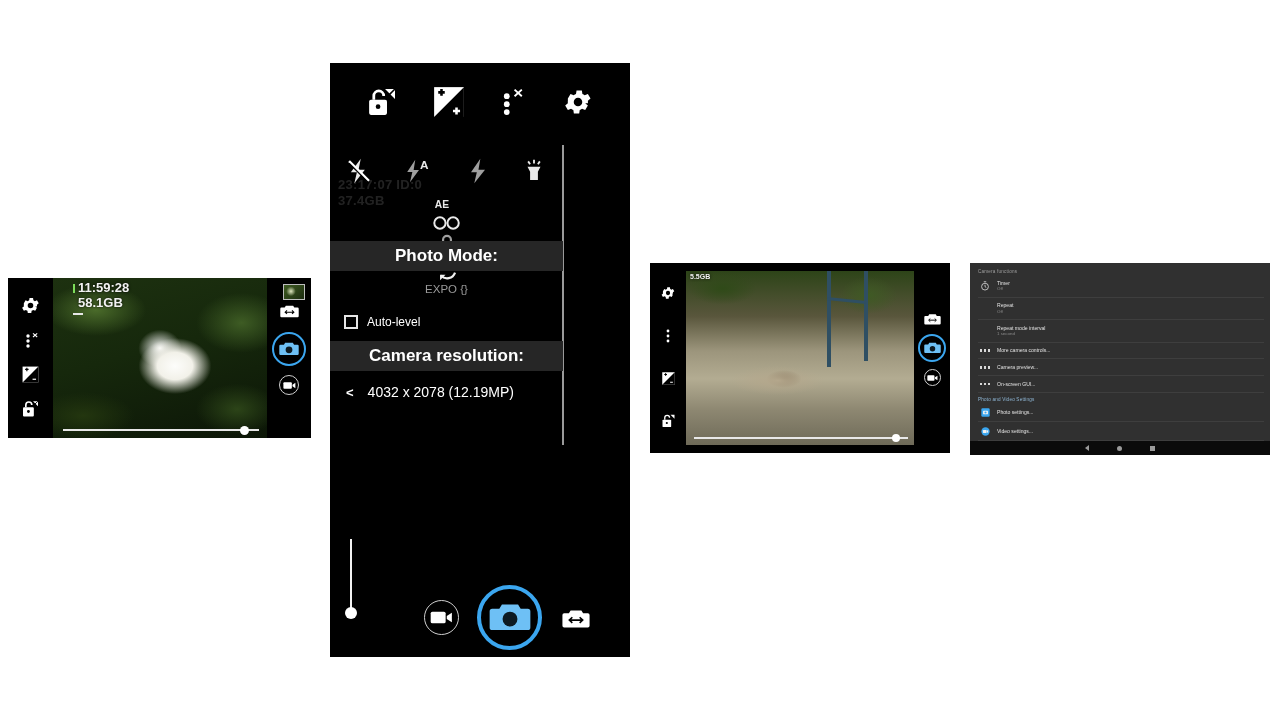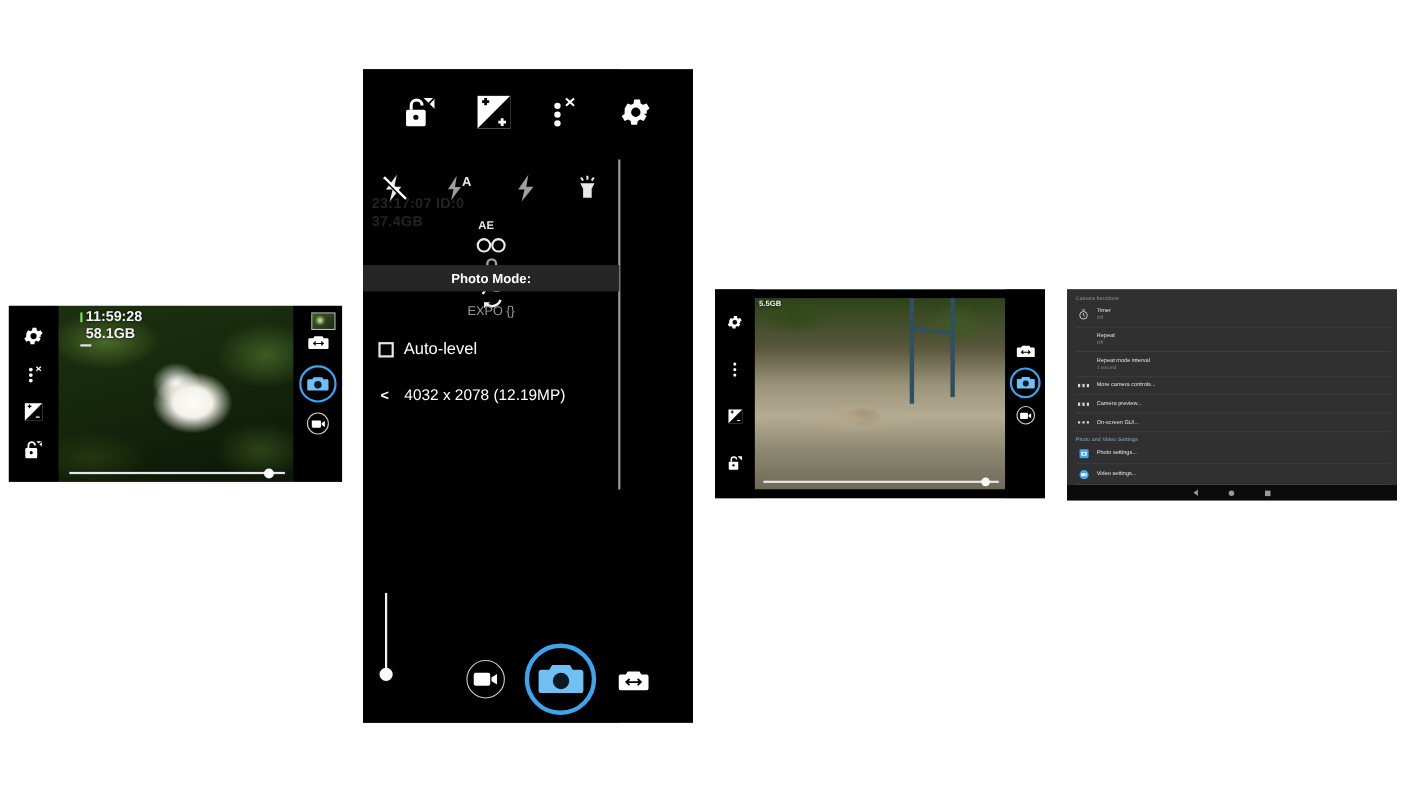--- a/index.html
+++ b/index.html
@@ -93,30 +93,30 @@
             display: flex; align-items: center; justify-content: space-around;
             padding: 0 18px; }
   .flashrow { position: absolute; left: 0; top: 86px; width: 233px; height: 44px;
               display: flex; align-items: center; justify-content: space-around; }
   .lockrow { position: absolute; left: 0; top: 132px; width: 233px; height: 44px;
              display: flex; align-items: center; justify-content: space-around; flex-direction: column; }
 
   .ghost-osd { position: absolute; left: 8px; top: 114px; color: rgba(200,200,200,.17);
                font-size: 13px; font-weight: bold; line-height: 1.25; letter-spacing: .3px; }
 
-  .sec-head { background: #262626; color: #ffffff; font-size: 12px; font-weight: bold;
+  .sec-head { background: #262626; color: #ffffff; font-size: 17px; font-weight: bold;
               text-align: center; padding: 5px 0; }
   .mode-row { display: flex; justify-content: space-around; align-items: center;
               padding: 12px 14px 10px; }
   .mode-item { font-size: 12px; color: #8d8d8d; letter-spacing: .6px; }
   .mode-item.active { color: #ffffff; font-weight: bold; }
   .expo-row { text-align: center; font-size: 11.5px; color: #9a9a9a; padding: 12px 0 16px; }
   .chk-row { display: flex; align-items: center; gap: 9px; padding: 4px 14px 12px; }
   .chk-box { width: 14px; height: 14px; border: 2px solid #e6e6e6; background: transparent; }
-  .chk-label { font-size: 15px; color: #ffffff; }
+  .chk-label { font-size: 12px; color: #ffffff; }
   .res-row { display: flex; align-items: center; gap: 14px; padding: 13px 16px; }
   .res-arrow { font-size: 13px; color: #ffffff; font-weight: bold; }
   .res-val { font-size: 14px; color: #ffffff; }
 
   .p2-bottom { position: absolute; left: 0; bottom: 0; width: 300px; height: 78px; }
   .p2-zoomline { position: absolute; left: 20px; top: -40px; width: 2px; height: 72px;
                  background: #f2f2f2; }
   .p2-zoomknob { position: absolute; left: 15px; top: 28px; width: 12px; height: 12px;
                  background: #fff; border-radius: 50%; }
 
@@ -337,20 +337,21 @@
       </span>
     </div>
 
     <div style="position:absolute; left:0; top:178px; width:233px;">
       <div class="sec-head">Photo Mode:</div>
       <div class="expo-row">EXPO {}</div>
       <div class="chk-row">
         <span class="chk-box"></span>
         <span class="chk-label">Auto-level</span>
       </div>
+      <div class="sec-head">Camera resolution:</div>
       <div class="res-row">
         <span class="res-arrow">&lt;</span>
         <span class="res-val">4032 x 2078 (12.19MP)</span>
       </div>
     </div>
 
     <div class="p2-bottom">
       <div class="p2-zoomline"></div>
       <div class="p2-zoomknob"></div>
 

